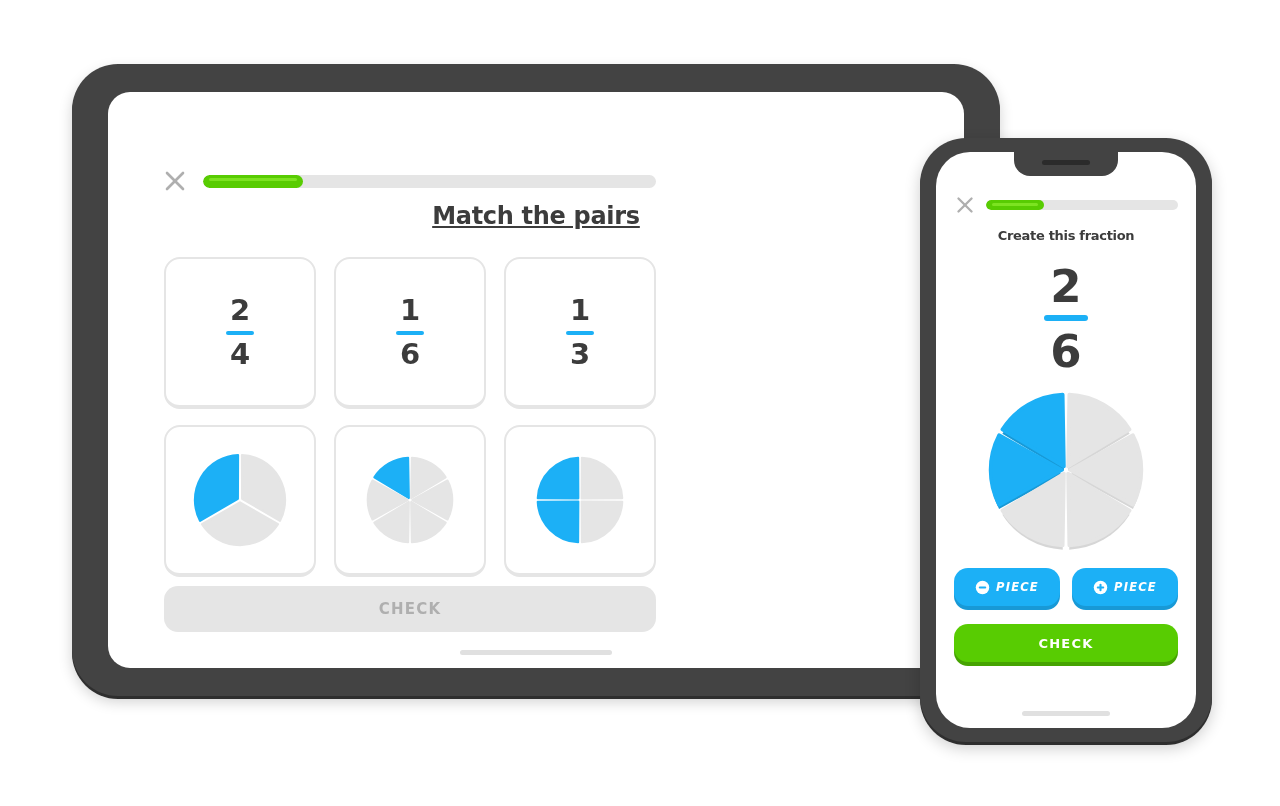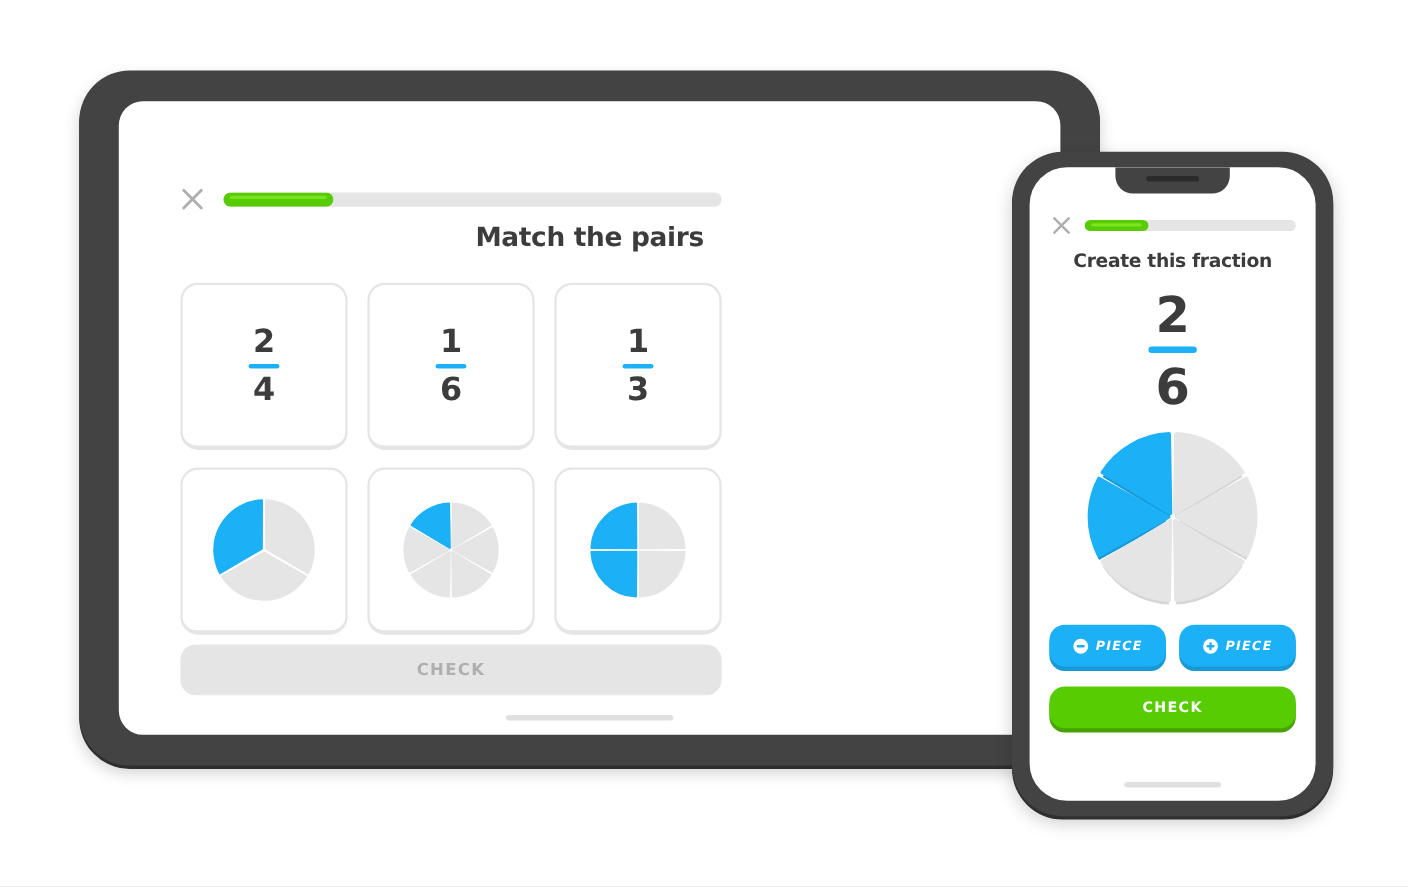--- a/index.html
+++ b/index.html
@@ -143,26 +143,27 @@
     color: #3c3c3c;
     font-weight: bold;
     text-align: center;
     letter-spacing: -0.3px;
   }
   #tablet-title {
     position: absolute;
     left: 0; right: 0;
     top: 110px;
     font-size: 24px;
+    text-decoration: underline;
   }
   #phone-title {
     position: absolute;
     left: 0; right: 0;
     top: 76px;
-    font-size: 17px;
+    font-size: 13px;
   }
 
   
   .fraction {
     display: flex;
     flex-direction: column;
     align-items: center;
     color: #3c3c3c;
     font-weight: bold;
     line-height: 1;

